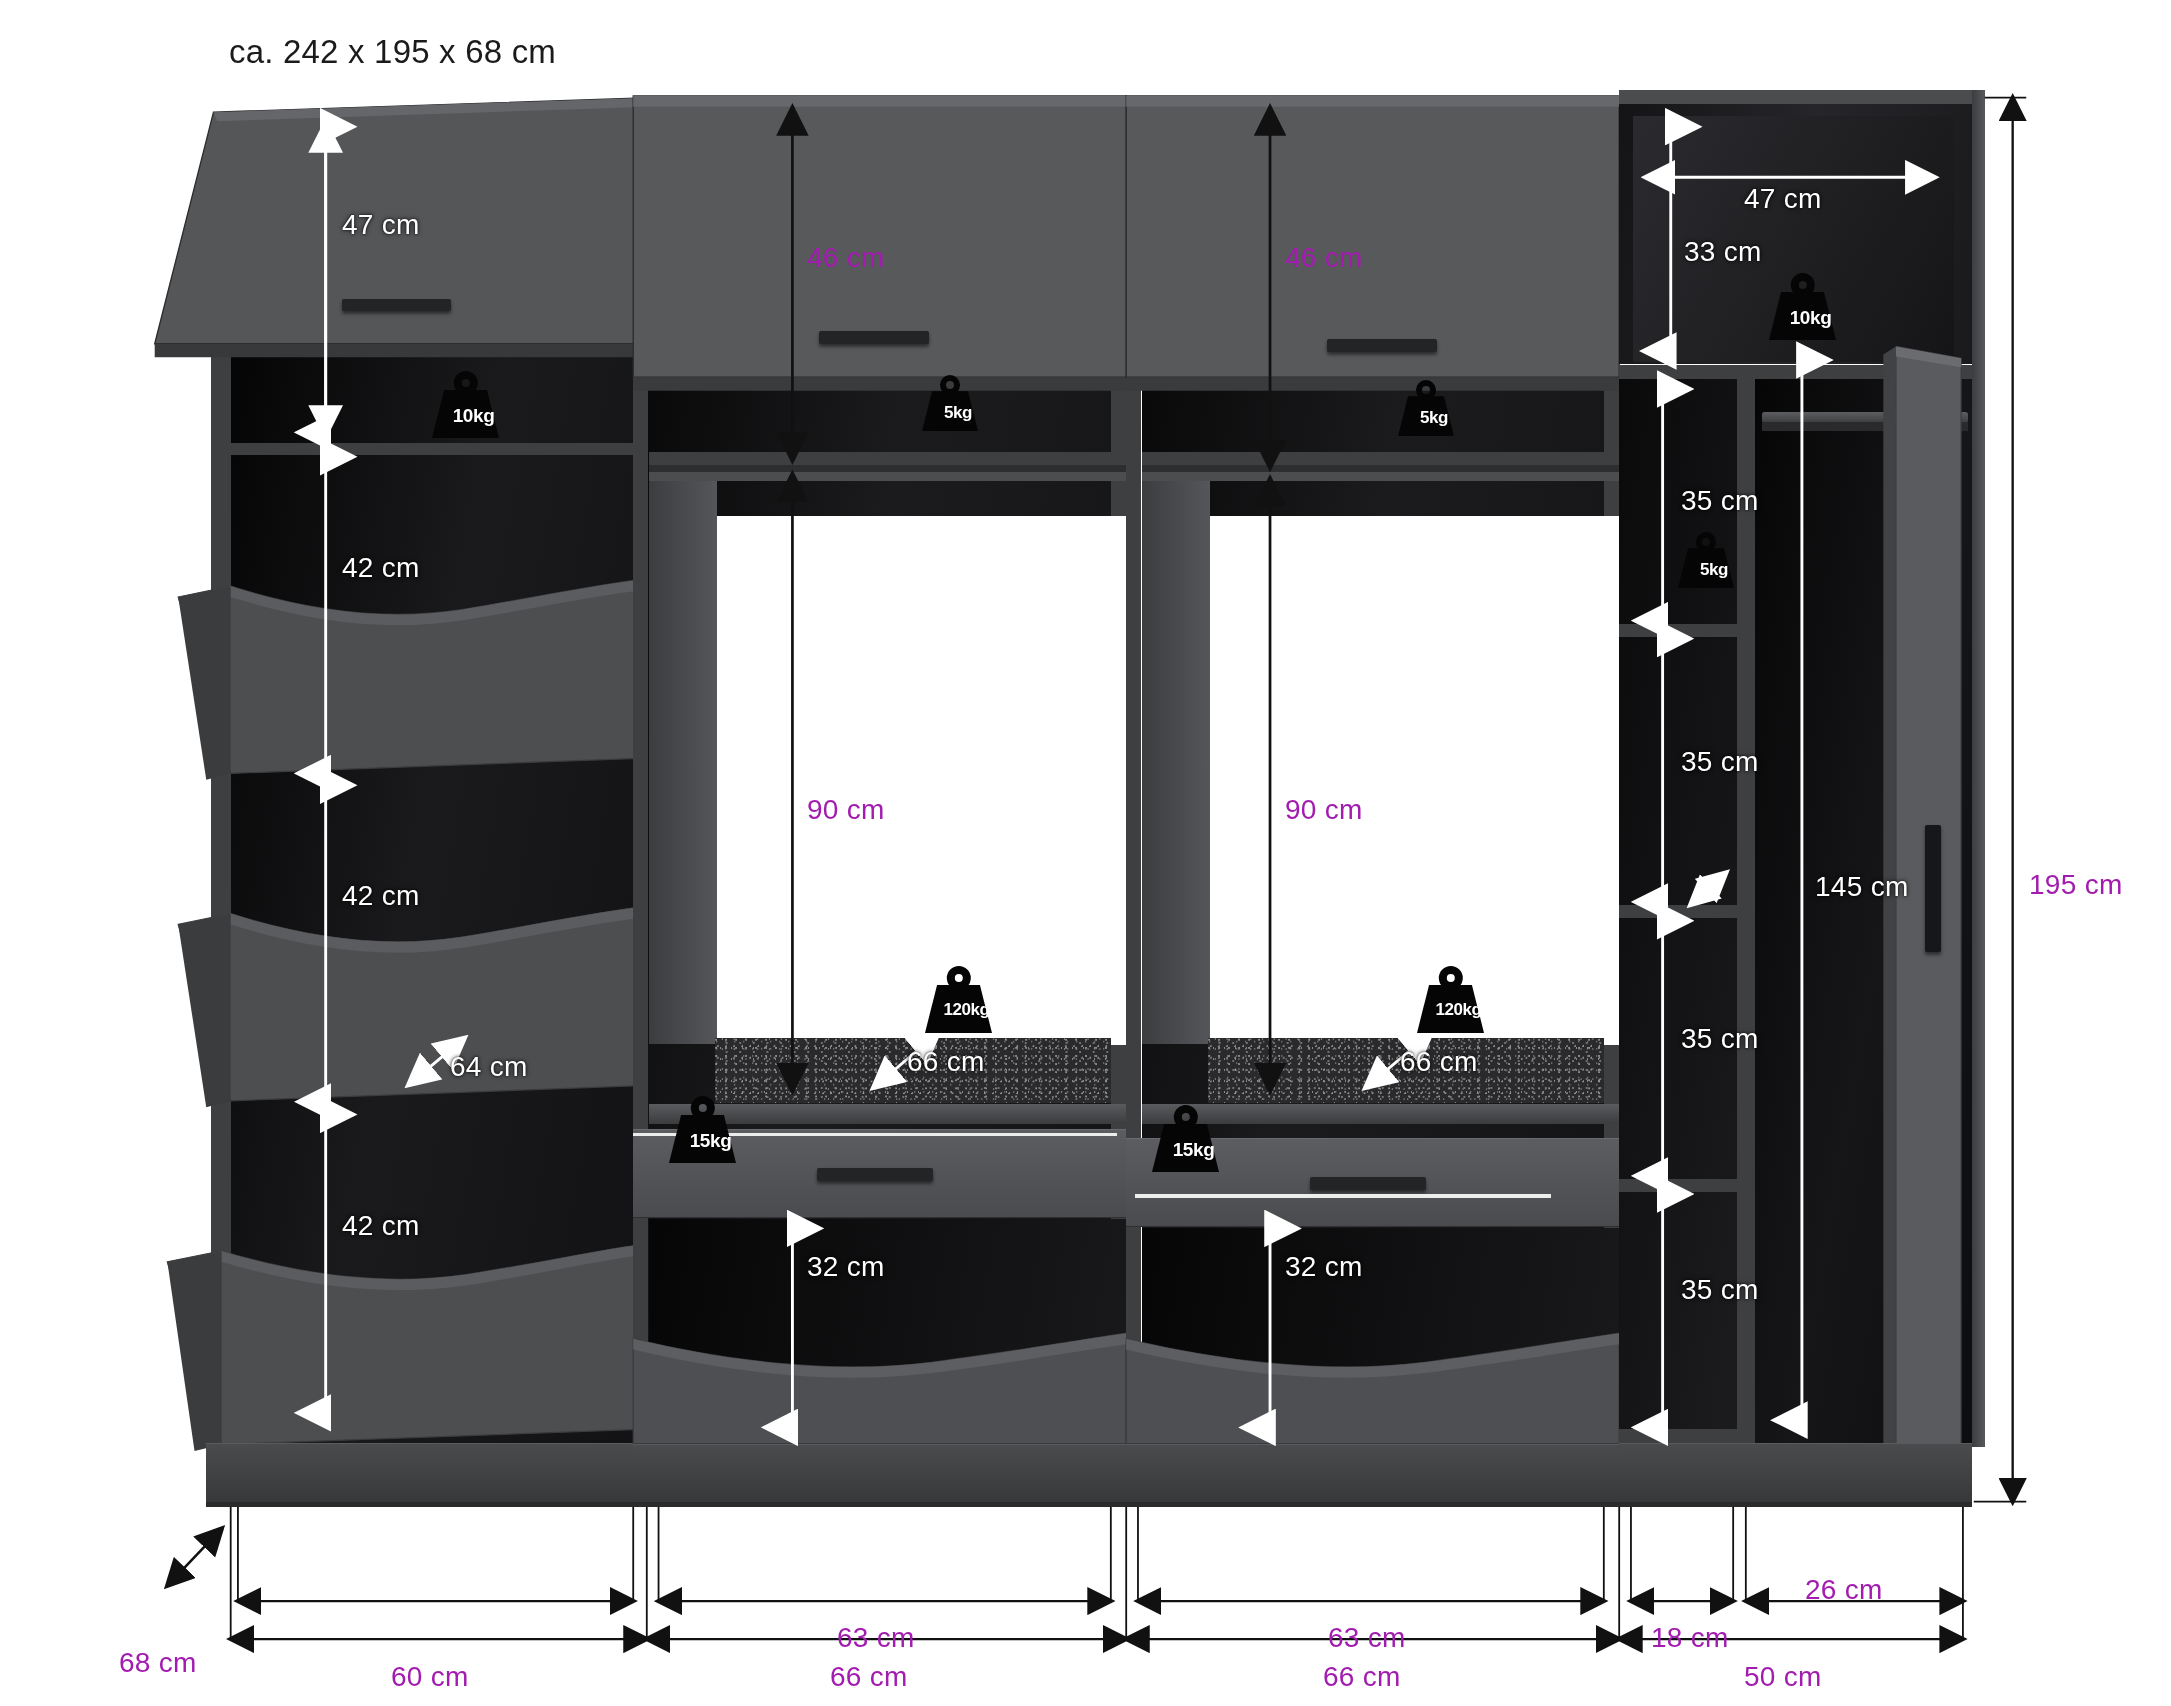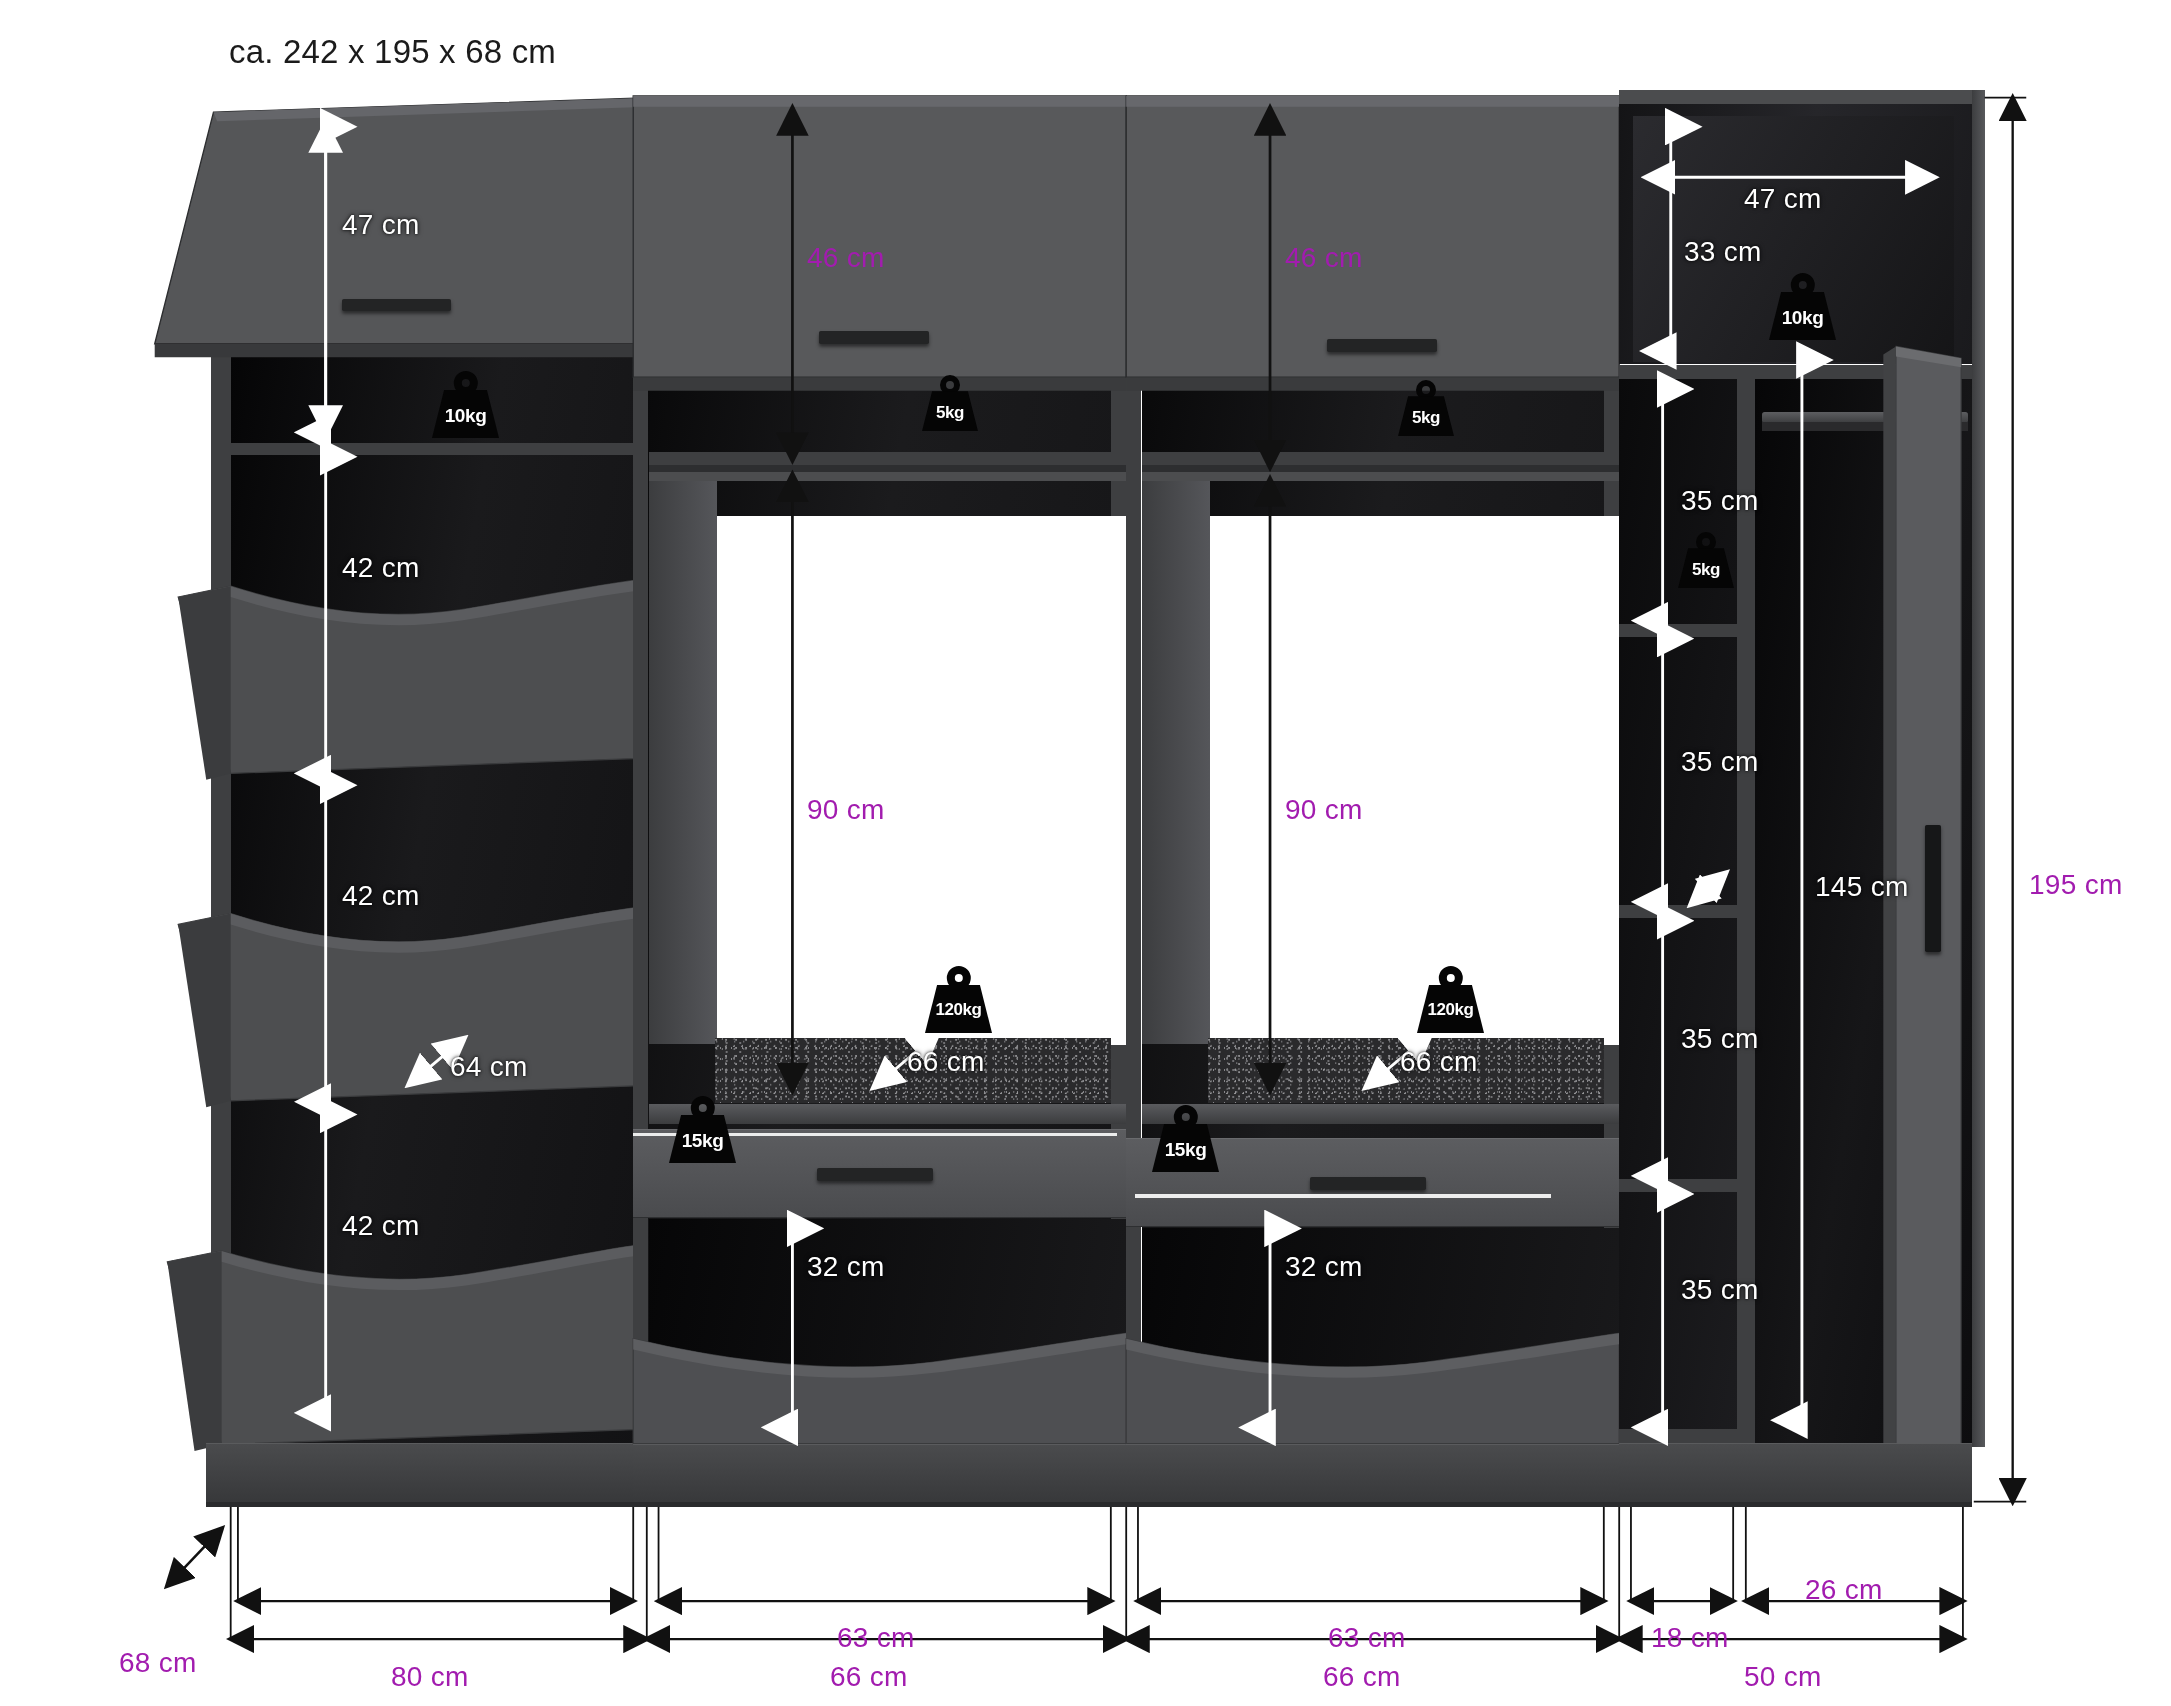--- a/index.html
+++ b/index.html
@@ -36,21 +36,21 @@
     position:absolute; left:50%; top:0; transform:translateX(-50%);
     width:24.4px; height:24.4px; border-radius:50%;
     border:8.1px solid #050505; background:transparent;
   }
   .kg .body {
     position:absolute; left:0; top:19px; width:67px; height:48px;
     background:#050505;
     clip-path: polygon(18% 0%, 82% 0%, 100% 100%, 0% 100%);
   }
   .kg .txt {
-    position:absolute; left:0; top:34px; width:67px; text-align:center;
+    position:absolute; left:8px; top:34px; width:67px; text-align:center;
     color:#ffffff; font-size:19px; font-weight:bold; letter-spacing:-0.4px;
     z-index:3;
   }
   .kg.small { width:56px; height:56px; }
   .kg.small .ring { width:20px; height:20px; border-width:6.3px; }
   .kg.small .body { top:16.3px; width:56px; height:40px; }
   .kg.small .txt { top:28px; width:56px; font-size:17px; }
 
   
   svg.layer { position:absolute; left:0; top:0; width:2171px; height:1706px;
@@ -393,21 +393,21 @@
 
 <div class="dim b" style="left:2029px;top:871px;">195 cm</div>
 <div class="dim b" style="left:119px;top:1649px;">68 cm</div>
 
 <div class="dim b" style="left:391px;top:1708px;">57 cm</div>
 <div class="dim b" style="left:837px;top:1624px;">63 cm</div>
 <div class="dim b" style="left:1328px;top:1624px;">63 cm</div>
 <div class="dim b" style="left:1639px;top:1624px;margin-left:12px;">18 cm</div>
 <div class="dim b" style="left:1805px;top:1576px;">26 cm</div>
 
-<div class="dim b" style="left:391px;top:1663px;">80 cm</div>
+<div class="dim b" style="left:391px;top:1663px;">60 cm</div>
 <div class="dim b" style="left:830px;top:1663px;">66 cm</div>
 <div class="dim b" style="left:1323px;top:1663px;">66 cm</div>
 <div class="dim b" style="left:1744px;top:1663px;">50 cm</div>
 
 <div class="kg" style="left:432px;top:371px;">
   <div class="ring"></div>
   <div class="body"></div>
   <div class="txt">10kg</div>
 </div>
 

